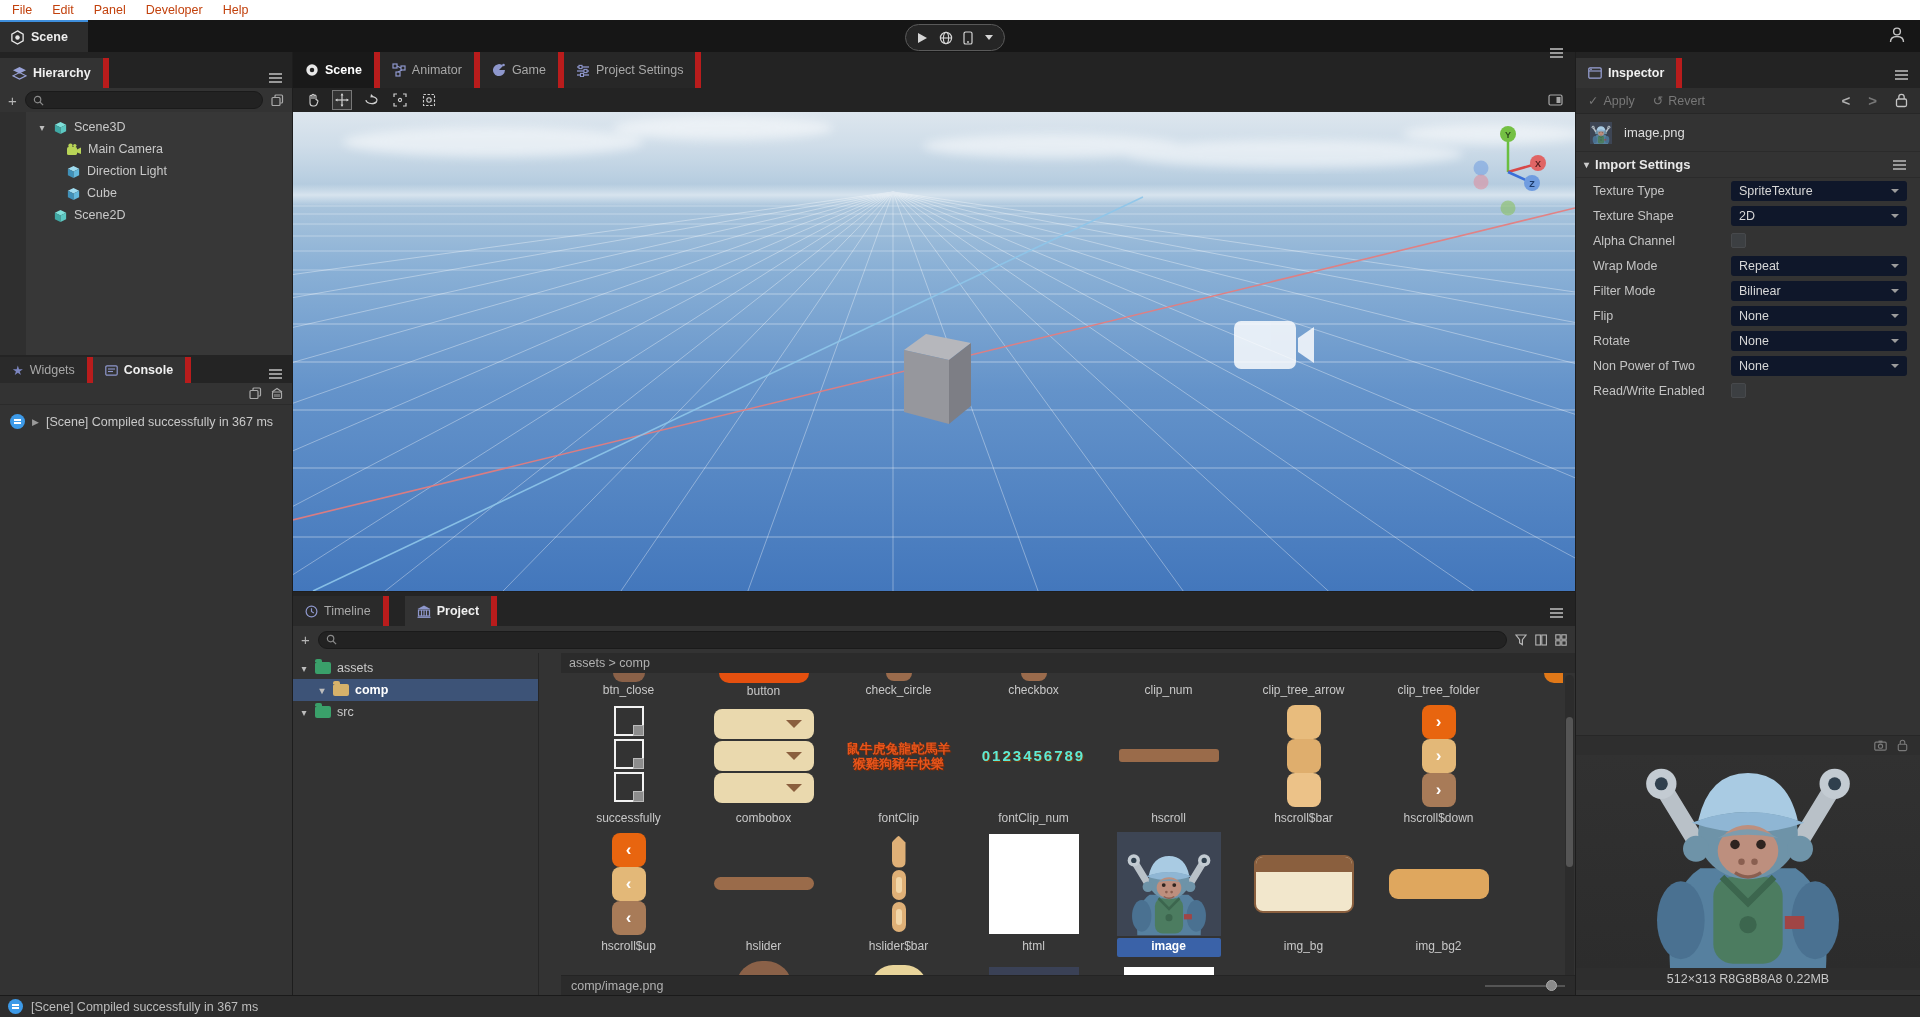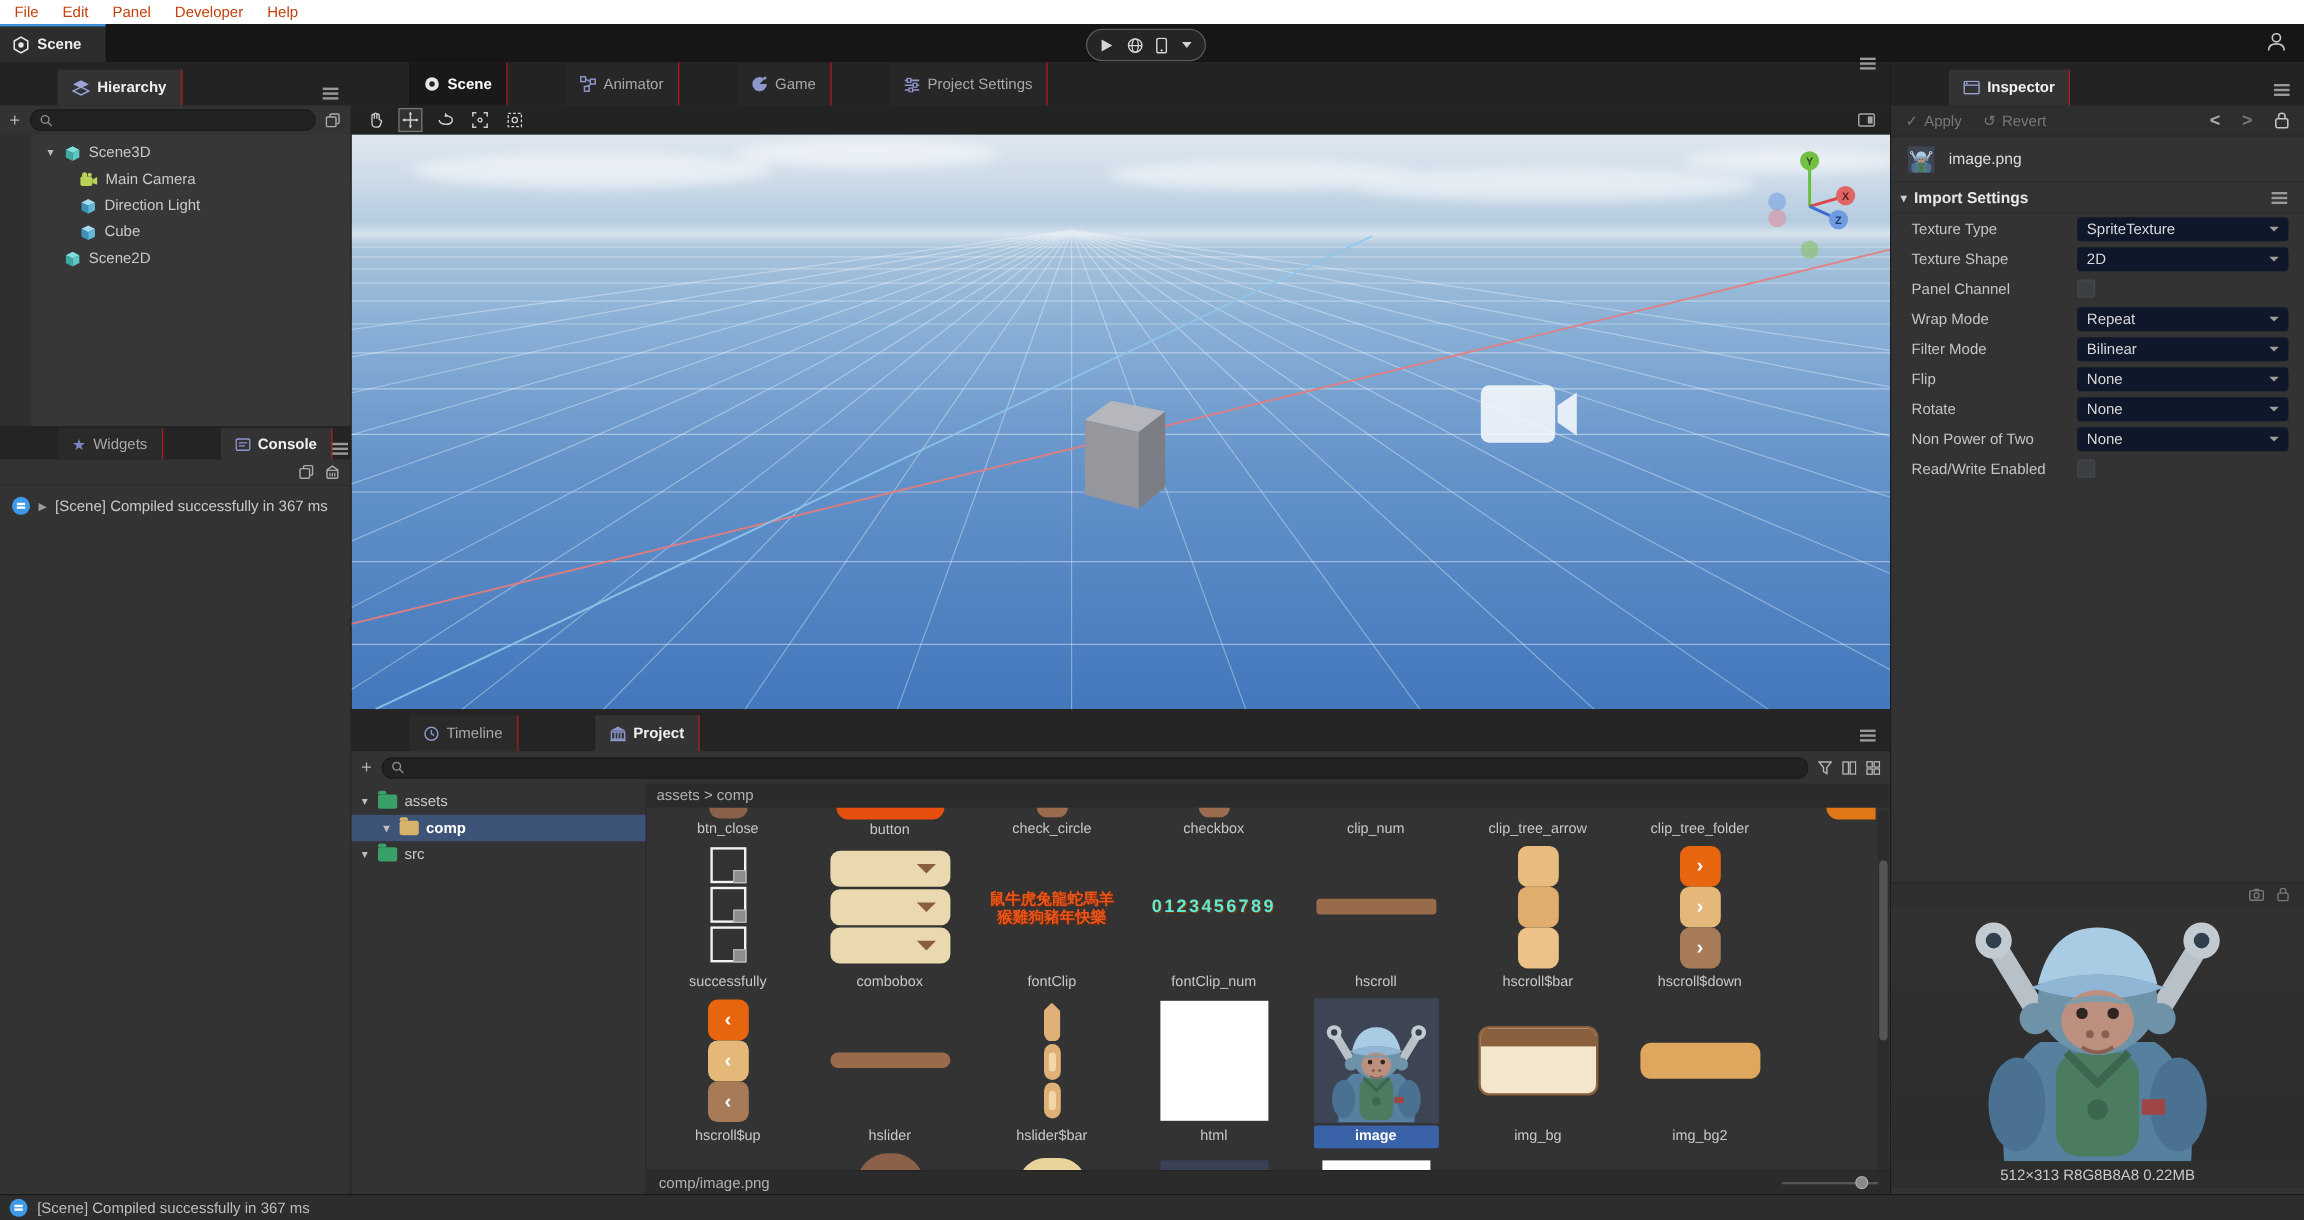--- a/index.html
+++ b/index.html
@@ -16,21 +16,21 @@
   .menu-item { padding:0 10px; height:20px; line-height:20px; cursor:default; }
   #wintabs { left:0; top:20px; width:1920px; height:32px; background:#161616; display:flex; }
   .wintab { width:88px; height:32px; background:#2d2d2d; border-top:2px solid #3e8edc;
     display:flex; align-items:center; gap:6px; padding:0 10px; color:#eee; font-weight:bold; }
   #user-ic { position:absolute; right:14px; top:26px; }
 
   
   .phead { height:36px; background:#232323; display:flex; align-items:flex-end; }
   .phead-sm { height:28px; background:#242424; display:flex; align-items:flex-end; }
   .ptab { height:100%; display:flex; align-items:center; gap:6px; padding:0 12px;
-    background:#2a2a2a; color:#a8a8a8; border-right:1px solid #b91c1c;margin-left:48px; }
+    background:#2a2a2a; color:#a8a8a8; border-right:6px solid #b91c1c; }
   .ptab.active { background:#333; color:#f0f0f0; font-weight:bold; }
   .ptab.darkactive { background:#1a1a1a; color:#fff; font-weight:bold; }
   .hamb { width:13px; height:2px; background:#999; position:relative; }
   .hamb::before,.hamb::after{content:"";position:absolute;left:0;width:13px;height:2px;background:#999;}
   .hamb::before{top:-4px}.hamb::after{top:4px}
   .spacer{flex:1}
   .searchbox { flex:1; height:18px; background:#222; border:1px solid #1a1a1a; border-radius:9px;
     display:flex; align-items:center; padding:0 7px; gap:5px; }
   .tbar { background:#333; display:flex; align-items:center; padding:0 8px; gap:8px; }
   .icn { color:#b5b5b5; }
@@ -68,21 +68,21 @@
   #bottom { flex:1; display:flex; flex-direction:column; background:#333; border-top:1px solid #1d1d1d; }
   #btabs { height:34px; background:#242424; display:flex; align-items:flex-end;gap:16px; }
   #btool { height:27px; }
   #bcontent { flex:1; display:flex; position:relative; }
   #folders { width:246px; background:#333; border-right:1px solid #262626; padding-top:4px; }
   .frow { height:22px; display:flex; align-items:center; gap:6px; color:#c9c9c9; padding-left:6px; }
   .frow.sel { background:#3d5377; color:#fff; font-weight:bold; }
   .folder { width:16px; height:12px; border-radius:2px; position:relative; flex:none; }
   .folder::before { content:""; position:absolute; left:0; top:-3px; width:7px; height:3px;
     background:inherit; border-radius:2px 2px 0 0; }
-  #assets { flex:1; position:relative; overflow:hidden; background:#333; }
+  #assets { flex:1; position:relative; overflow:hidden; background:#333;margin-left:22px; }
   #crumb { height:20px; background:#2b2b2b; display:flex; align-items:center; padding:0 8px; color:#b0b0b0; }
   #agrid { position:absolute; left:0; top:20px; right:12px; bottom:20px; overflow:hidden;
     display:grid; grid-template-columns:repeat(8,135px); grid-template-rows:28px 128px 128px 90px; }
   .acell { display:flex; flex-direction:column; align-items:center; justify-content:flex-end; overflow:hidden; }
   .acell .th { flex:1; display:flex; flex-direction:column; align-items:center; justify-content:center; }
   .alabel { height:19px; line-height:17px; font-size:12px; color:#c8c8c8; padding:0 8px; border-radius:2px; }
   .alabel.sel { background:#3a62a8; color:#fff; font-weight:bold; width:104px; text-align:center; }
   .partial { align-self:center; }
   .sq3 { width:34px; height:34px; border-radius:8px; display:flex; align-items:center; justify-content:center;
     color:#fff; font-weight:bold; font-size:17px; }
@@ -822,21 +822,21 @@
           <span>SpriteTexture</span>
         </div>
     </div>
     <div class="field">
       <span class="lbl">Texture Shape</span>
       <div class="dd">
           <span>2D</span>
         </div>
     </div>
     <div class="field">
-      <span class="lbl">Panel Channel</span>
+      <span class="lbl">Alpha Channel</span>
       <div class="cb"></div>
     </div>
     <div class="field">
       <span class="lbl">Wrap Mode</span>
       <div class="dd">
           <span>Repeat</span>
         </div>
     </div>
     <div class="field">
       <span class="lbl">Filter Mode</span>

